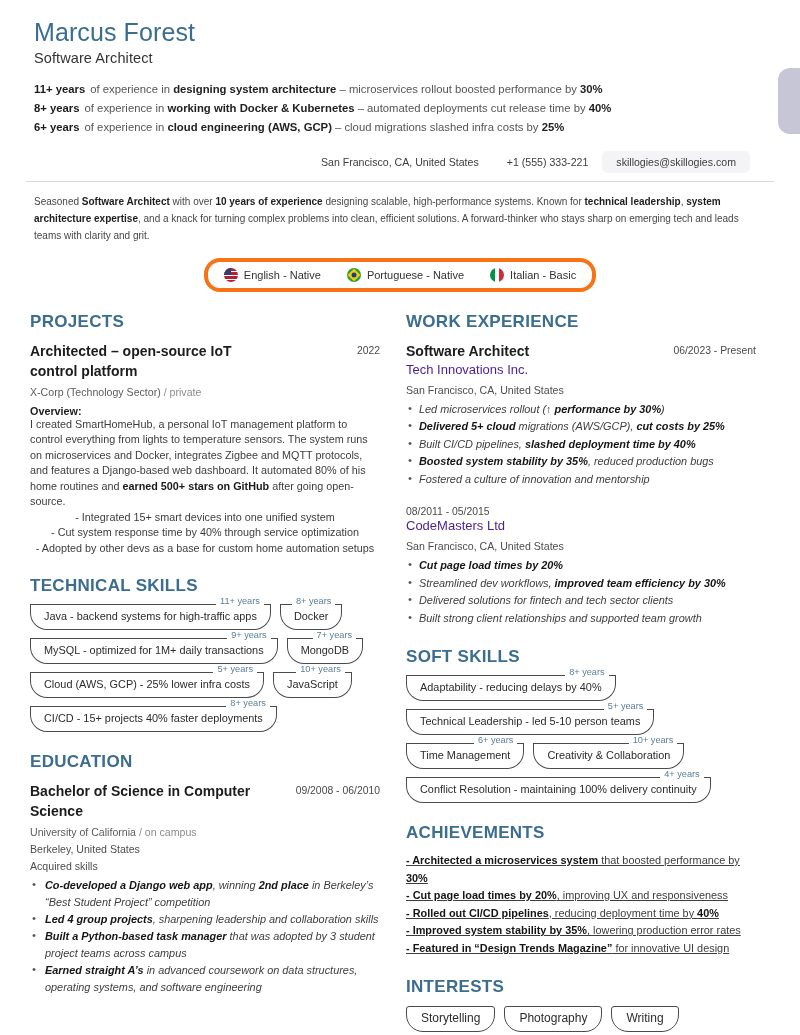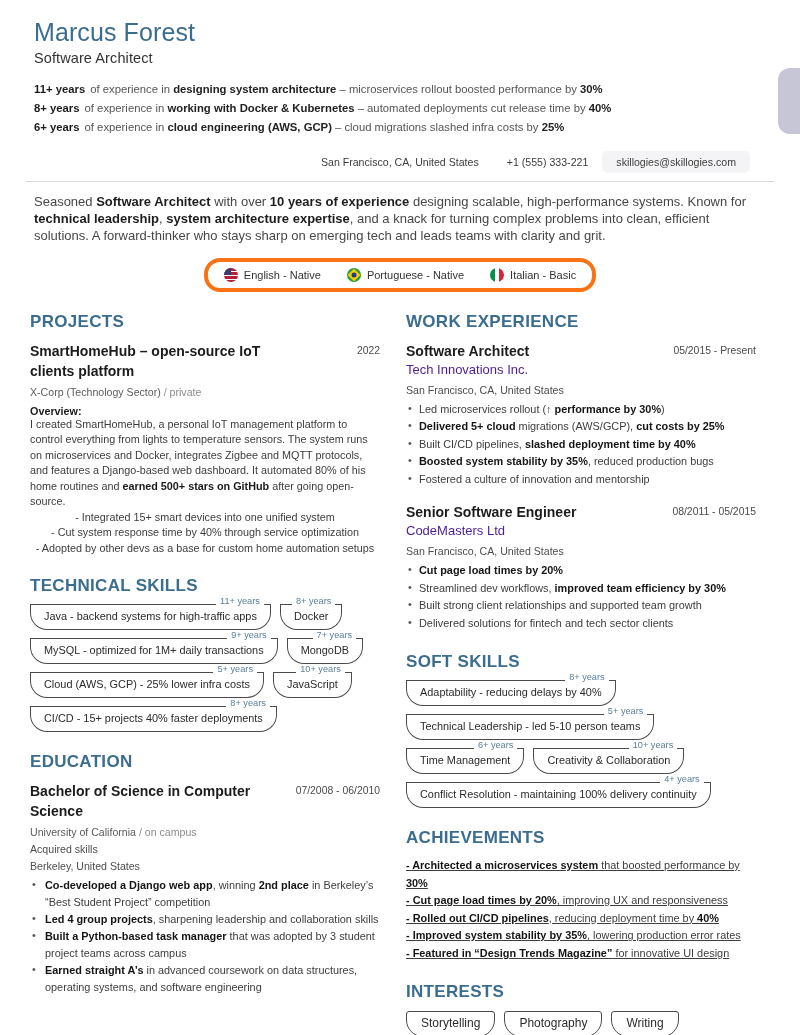--- a/index.html
+++ b/index.html
@@ -76,21 +76,21 @@
   
   .rule {
     height: 1px;
     background: #d9d9d9;
     margin: 8px 26px 0 26px;
   }
 
   
   .summary {
     margin: 11px 34px 0 34px;
-    font-size: 13px;
+    font-size: 10px;
     line-height: 17px;
     color: #474747;
     text-align: left;
   }
   .summary b { color: #1d1d1d; font-weight: bold; }
 
   
   .lang-wrap { display: flex; justify-content: center; margin-top: 14px; }
   .lang-box {
     border: 4px solid #f97316;
@@ -173,20 +173,21 @@
   .para b { color: #1a1a1a; font-weight: bold; }
   .dash-line { font-size: 10.8px; line-height: 15.5px; color: #3d3d3d; text-align: center; }
 
   ul.bullets { list-style: none; margin-top: 5px; }
   ul.bullets li {
     position: relative;
     padding-left: 13px;
     font-size: 10.9px;
     line-height: 17.5px;
     color: #3d3d3d;
+    font-style: italic;
   }
   ul.bullets li::before {
     content: "•";
     position: absolute;
     left: 2px;
     top: -1px;
     color: #555;
     font-size: 11px;
   }
   ul.bullets li b { color: #151515; font-weight: bold; }
@@ -309,21 +310,21 @@
   </div>
 
   <div class="columns">
 
     <div class="col">
 
       <div class="section">
         <div class="section-title">PROJECTS</div>
         <div class="entry">
           <div class="entry-head">
-            <div class="entry-title">SmartHomeHub – open-source IoT clients platform</div>
+            <div class="entry-title">Architected – open-source IoT control platform</div>
             <div class="entry-date">2022</div>
           </div>
           <div class="entry-sub"><span>X-Corp (Technology Sector)</span><span class="muted"> / </span><span class="muted">private</span></div>
           <div class="block-label">Overview:</div>
           <div class="para"><span>I created SmartHomeHub, a personal IoT management platform to control everything from lights to temperature sensors. The system runs on microservices and Docker, integrates Zigbee and MQTT protocols, and features a Django-based web dashboard. It automated 80% of his home routines and </span><b>earned 500+ stars on GitHub</b><span> after going open-source.</span></div>
           <div class="dash-line">- Integrated 15+ smart devices into one unified system</div>
           <div class="dash-line">- Cut system response time by 40% through service optimization</div>
           <div class="dash-line">- Adopted by other devs as a base for custom home automation setups</div>
         </div>
       </div>
@@ -401,69 +402,68 @@
           </div>
 
         </div>
       </div>
 
       <div class="section">
         <div class="section-title">EDUCATION</div>
         <div class="entry">
           <div class="entry-head">
             <div class="entry-title">Bachelor of Science in Computer Science</div>
-            <div class="entry-date">07/2008 - 06/2010</div>
+            <div class="entry-date">09/2008 - 06/2010</div>
           </div>
           <div class="entry-sub"><span>University of California</span><span class="muted"> / </span><span class="muted">on campus</span></div>
+          <div class="entry-loc">Berkeley, United States</div>
           <div class="entry-loc">Acquired skills</div>
-          <div class="entry-loc">Berkeley, United States</div>
           <ul class="bullets edu">
             <li><b>Co-developed a Django web app</b><span>, winning </span><b>2nd place</b><span> in Berkeley’s “Best Student Project” competition</span></li>
             <li><b>Led 4 group projects</b><span>, sharpening leadership and collaboration skills</span></li>
             <li><b>Built a Python-based task manager</b><span> that was adopted by 3 student project teams across campus</span></li>
             <li><b>Earned straight A’s</b><span> in advanced coursework on data structures, operating systems, and software engineering</span></li>
           </ul>
         </div>
       </div>
 
     </div>
 
     <div class="col">
 
       <div class="section">
         <div class="section-title">WORK EXPERIENCE</div>
 
         <div class="entry">
           <div class="entry-head">
             <div class="entry-title">Software Architect</div>
-            <div class="entry-date">05/2015 - Present</div>
+            <div class="entry-date">06/2023 - Present</div>
           </div>
           <div class="entry-org">Tech Innovations Inc.</div>
           <div class="entry-loc">San Francisco, CA, United States</div>
           <ul class="bullets">
             <li><span>Led microservices rollout (↑ </span><b>performance by 30%</b><span>)</span></li>
             <li><span></span><b>Delivered 5+ cloud</b><span> migrations (AWS/GCP), </span><b>cut costs by 25%</b></li>
             <li><span>Built CI/CD pipelines, </span><b>slashed deployment time by 40%</b><span></span></li>
             <li><span></span><b>Boosted system stability by 35%</b><span>, reduced production bugs</span></li>
             <li><span>Fostered a culture of innovation and mentorship</span></li>
           </ul>
         </div>
 
         <div class="entry">
           <div class="entry-head">
-            <div class="entry-title">Senior Software Engineer</div>
             <div class="entry-date">08/2011 - 05/2015</div>
           </div>
           <div class="entry-org">CodeMasters Ltd</div>
           <div class="entry-loc">San Francisco, CA, United States</div>
           <ul class="bullets">
             <li><span></span><b>Cut page load times by 20%</b><span></span></li>
             <li><span>Streamlined dev workflows, </span><b>improved team efficiency by 30%</b><span></span></li>
+            <li><span>Delivered solutions for fintech and tech sector clients</span></li>
             <li><span>Built strong client relationships and supported team growth</span></li>
-            <li><span>Delivered solutions for fintech and tech sector clients</span></li>
           </ul>
         </div>
       </div>
 
       <div class="section">
         <div class="section-title">SOFT SKILLS</div>
         <div class="pill-rows">
 
           <div class="pill-row">
             <div class="pill">

